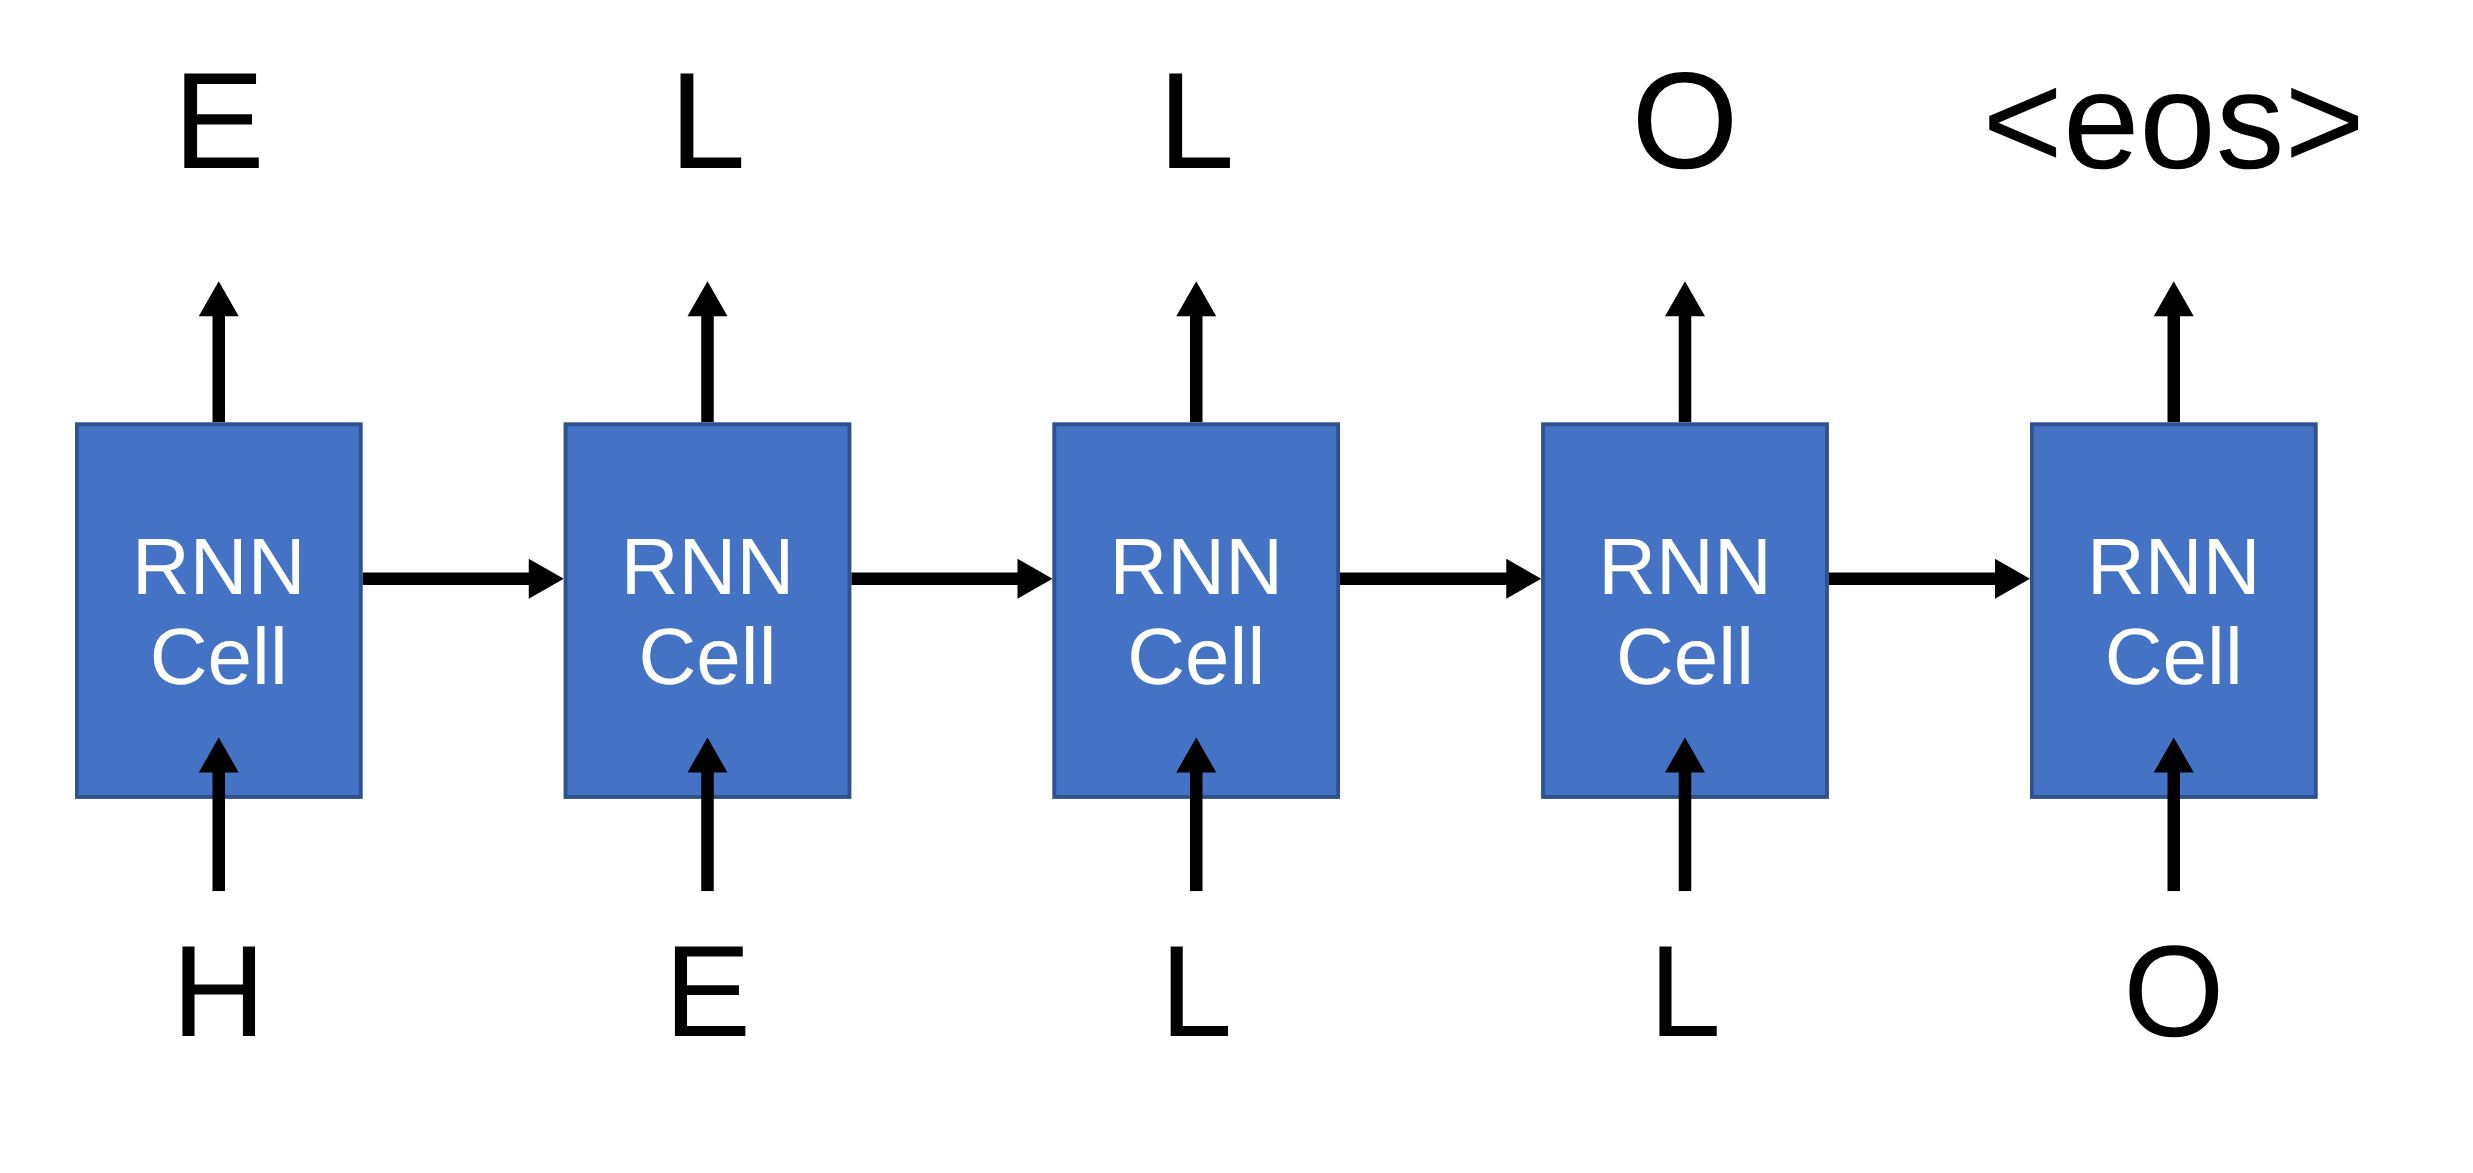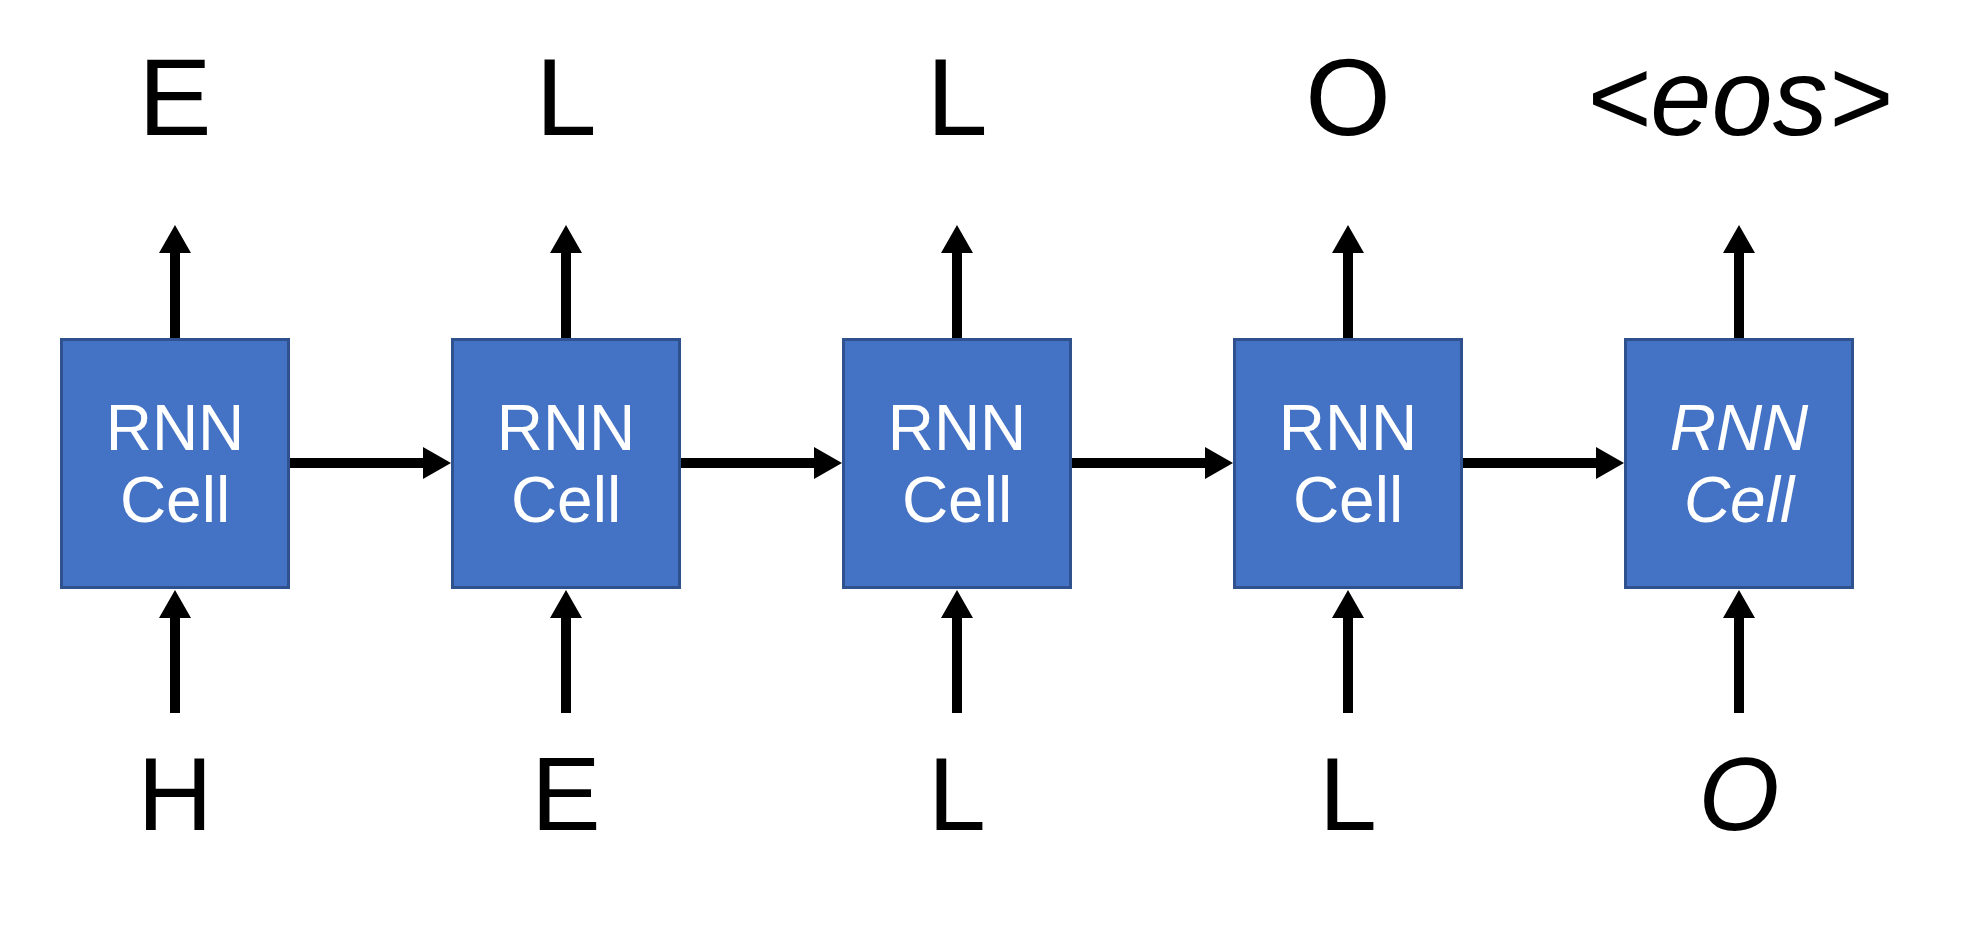--- a/index.html
+++ b/index.html
@@ -51,21 +51,21 @@
     display: block;
   }
   .out-arrow { top: 225px; height: 113px; }
   .in-arrow  { top: 590px; height: 123px; }
   .cell-box {
     position: absolute;
     left: 50%;
     margin-left: -115px;
     top: 338px;
     width: 230px;
-    height: 251px;
+    height: 301px;
     box-sizing: border-box;
     background: var(--cell-fill, #4472C4);
     border: 3px solid var(--cell-border, #2F528F);
     display: flex;
     flex-direction: column;
     align-items: center;
     justify-content: center;
     color: var(--cell-text, #FFFFFF);
     font-size: 64px;
     line-height: 72px;
@@ -153,21 +153,21 @@
     <svg class="v-arrow in-arrow" viewBox="0 0 34 123" preserveAspectRatio="none">
       <path class="arrow-shape" d="M17 0 L33 28 L22 28 L22 123 L12 123 L12 28 L1 28 Z"></path>
     </svg>
     <div class="bottom-label">L</div>
   </div>
 
   <svg class="h-arrow" viewBox="0 0 161 34" preserveAspectRatio="none" style="left: 1463px;">
     <path class="arrow-shape" d="M0 12 L133 12 L133 1 L161 17 L133 33 L133 22 L0 22 Z"></path>
   </svg>
 
-  <div class="column" style="left: 1544px; font-style: italic;">
+  <div class="column" style="left: 1544px;">
     <div class="top-label">&lt;eos&gt;</div>
     <svg class="v-arrow out-arrow" viewBox="0 0 34 113" preserveAspectRatio="none">
       <path class="arrow-shape" d="M17 0 L33 28 L22 28 L22 113 L12 113 L12 28 L1 28 Z"></path>
     </svg>
     <div class="cell-box">
       <div>RNN</div>
       <div>Cell</div>
     </div>
     <svg class="v-arrow in-arrow" viewBox="0 0 34 123" preserveAspectRatio="none">
       <path class="arrow-shape" d="M17 0 L33 28 L22 28 L22 123 L12 123 L12 28 L1 28 Z"></path>

